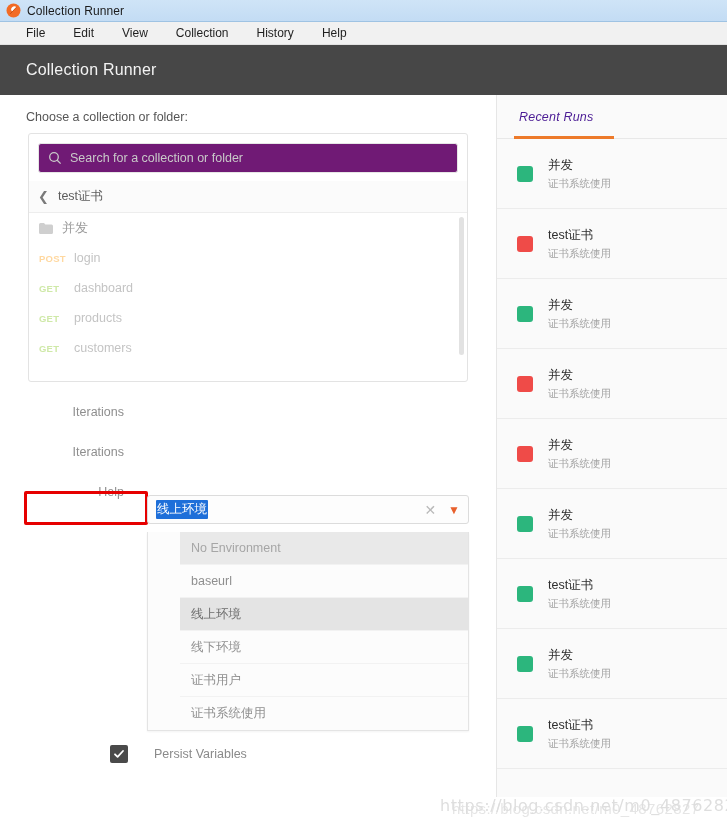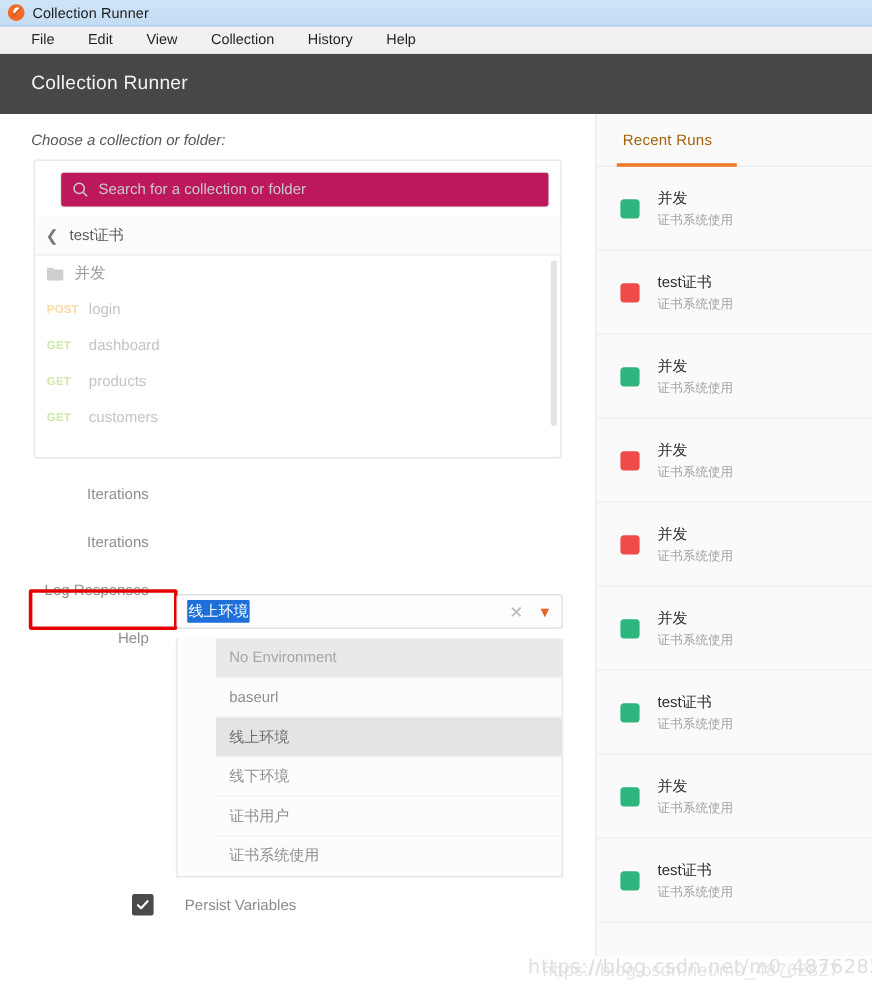--- a/index.html
+++ b/index.html
@@ -49,31 +49,31 @@
   
   .content{display:flex;height:702px;background:#ffffff;}
   .left{width:496px;flex:none;position:relative;background:#fff;}
   .right{
     width:231px;flex:none;background:#fafafa;border-left:1px solid #e6e6e6;
     position:relative;overflow:hidden;
   }
 
   
   .choose-label{
-    position:absolute;left:26px;top:15px;font-size:12.5px;color:#565656;font-style:italic;
+    position:absolute;left:26px;top:15px;font-size:12.5px;color:#565656;
   }
   .collection-box{
     position:absolute;left:28px;top:38px;width:440px;height:249px;
     border:1px solid #e3e3e3;border-radius:3px;background:#fff;
     box-sizing:border-box;overflow:hidden;
   }
   .search-wrap{padding:9px 9px 0 9px;}
   .search-field{
     display:flex;align-items:center;gap:8px;height:28px;
-    border:1px solid #e6e6e6;border-radius:3px;background:#be185d;padding:0 9px;margin-left:12px;
+    border:1px solid #e6e6e6;border-radius:3px;background:#701a75;padding:0 9px;
   }
   .search-field .q{flex:none;display:block;}
   .search-ph{font-size:12.5px;color:#c9c9c9;}
   .crumb{
     display:flex;align-items:center;gap:9px;height:31px;padding:0 9px;
     border-bottom:1px solid #ededed;background:#fbfbfb;margin-top:8px;
   }
   .crumb .chev{color:#7a7a7a;font-size:13px;line-height:1;}
   .crumb-text{font-size:12.5px;color:#5c5c5c;}
   .col-list{position:relative;height:158px;overflow:hidden;}
@@ -145,21 +145,21 @@
     display:flex;align-items:center;justify-content:center;flex:none;
   }
   .cbx svg{display:block;}
   .persist-text{font-size:12.5px;color:#8a8a8a;text-align:right;}
 
   
   .rr-tab{
     height:43px;display:flex;align-items:center;padding-left:22px;
     background:#fafafa;position:relative;
   }
-  .rr-tab-label{font-size:12.5px;color:#a16207;letter-spacing:.2px;}
+  .rr-tab-label{font-size:12.5px;color:#4c1d95;letter-spacing:.2px;font-style:italic;}
   .rr-underline{
     position:absolute;left:17px;bottom:-1px;width:100px;height:3px;background:#ed7a2a;
   }
   .rr-list{border-top:1px solid #e8e8e8;}
   .rr-item{
     height:70px;display:flex;align-items:center;gap:15px;padding:0 14px 0 20px;
     border-bottom:1px solid #ececec;background:#fafafa;box-sizing:border-box;
   }
   .rr-dot{width:16px;height:16px;border-radius:3px;flex:none;}
   .rr-texts{display:flex;flex-direction:column;gap:3px;}
@@ -263,24 +263,20 @@
       <div class="form">
         <div class="frow">
           <div class="flabel">Iterations</div>
           <div class="fbody"></div>
         </div>
         <div class="frow">
           <div class="flabel">Iterations</div>
           <div class="fbody"></div>
         </div>
         <div class="frow">
-          <div class="flabel">Log Responses</div>
-          <div class="fbody"></div>
-        </div>
-        <div class="frow">
           <div class="flabel">Help</div>
           <div class="fbody"></div>
         </div>
       </div>
 
       <div class="env-label-box"></div>
 
       <div class="env-input">
         <span class="env-value">线上环境</span>
         <span class="env-icons">

